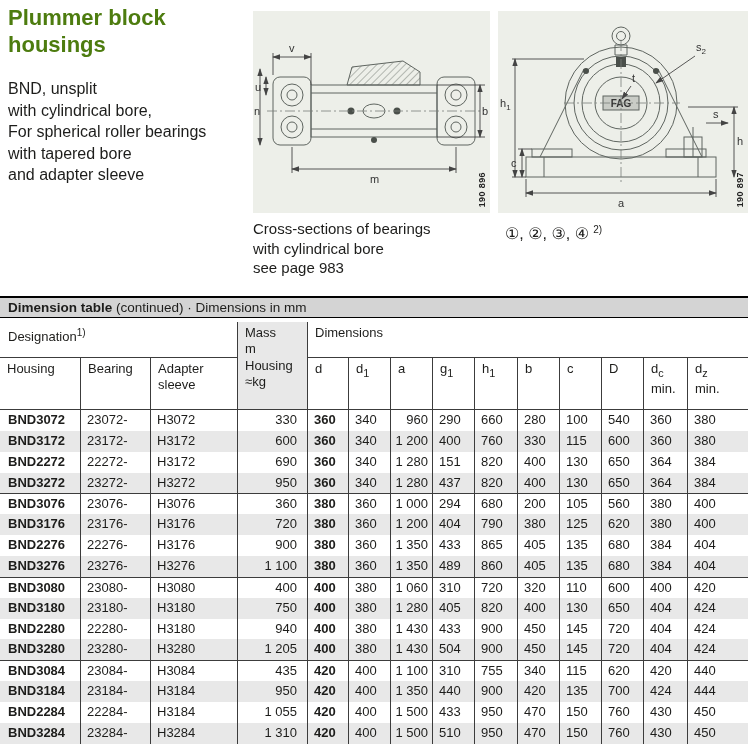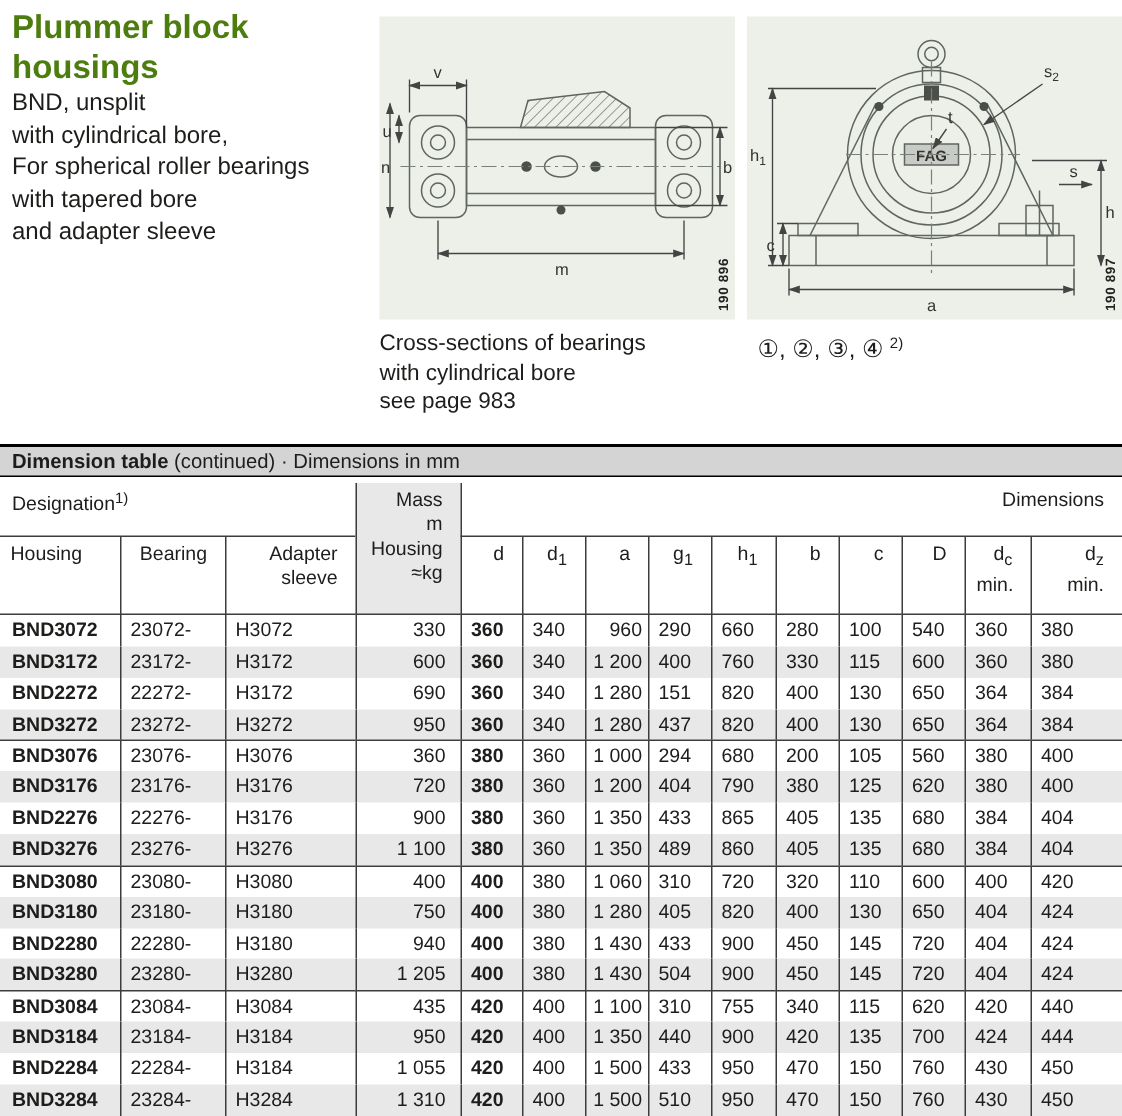--- a/index.html
+++ b/index.html
@@ -1,43 +1,43 @@
 <!DOCTYPE html>
 <html><head>
 <meta charset="utf-8">
 <style>
   html,body{margin:0;padding:0;background:#fff;}
   .page{position:relative;width:748px;height:744px;background:#fff;overflow:hidden;
         font-family:"Liberation Sans",sans-serif;color:#1d1d1b;}
   
   .intro{position:absolute;left:8px;top:4px;width:242px;}
   .intro h1{margin:0;font-size:22px;line-height:27px;font-weight:bold;color:#4d7c0f;}
-  .sub{font-size:16px;line-height:21.5px;margin-top:0;}
+  .sub{font-size:16px;line-height:21.5px;margin-top:20px;}
   
   .figbox{position:absolute;background:#edefe9;}
   .fig1{left:253px;top:11px;width:237px;height:202px;}
   .fig2{left:498px;top:11px;width:250px;height:202px;}
   .figcode{position:absolute;right:3px;bottom:6px;font-size:9px;font-weight:bold;
            color:#222;writing-mode:vertical-rl;transform:rotate(180deg);letter-spacing:.4px;}
   .figcap{position:absolute;font-size:15px;line-height:19.5px;}
   .cap1{left:253px;top:219px;width:235px;}
   .cap2{left:505px;top:220px;font-size:15px;}
   .circ{font-size:16px;}
   sup{font-size:10px;}
   
   .tbar{position:absolute;left:0;top:296px;width:748px;height:19px;background:#d4d4d4;
         border-top:2px solid #000;border-bottom:1px solid #000;font-size:13.5px;
         line-height:19px;padding-left:8px;box-sizing:content-box;}
   .tbar b{font-weight:bold;}
   
   .dim-table{position:absolute;left:0;top:322px;width:748px;display:grid;
      grid-template-columns:80px 70px 87px 70px 41px 42px 42px 42px 43px 42px 42px 42px 44px 61px;
      grid-template-rows:36px 52px;grid-auto-rows:20.87px;font-size:13px;}
-  .hcell{padding:3px 12px 0 7px;line-height:16px;box-sizing:border-box;}
-  .bL{border-left:1px solid #3c3c3c;text-align:right;}
+  .hcell{padding:3px 0 0 7px;line-height:16px;box-sizing:border-box;}
+  .bL{border-left:1px solid #3c3c3c;}
   .bB{border-bottom:1px solid #3c3c3c;}
   .h-designation{grid-area:1/1/2/4;padding-left:8px;}
   .h-mass{grid-area:1/4/3/5;background:#e8e8e8;}
   .h-dimensions{grid-area:1/5/2/15;}
   .mass-top{height:33px;}
   .cell{line-height:20.8px;padding-left:6px;box-sizing:border-box;white-space:nowrap;
         overflow:hidden;}
   .cell.c0{font-weight:bold;padding-left:8px;}
   .cell.c4{font-weight:bold;}
   .cell.c3{text-align:right;padding-left:0;padding-right:10px;}

